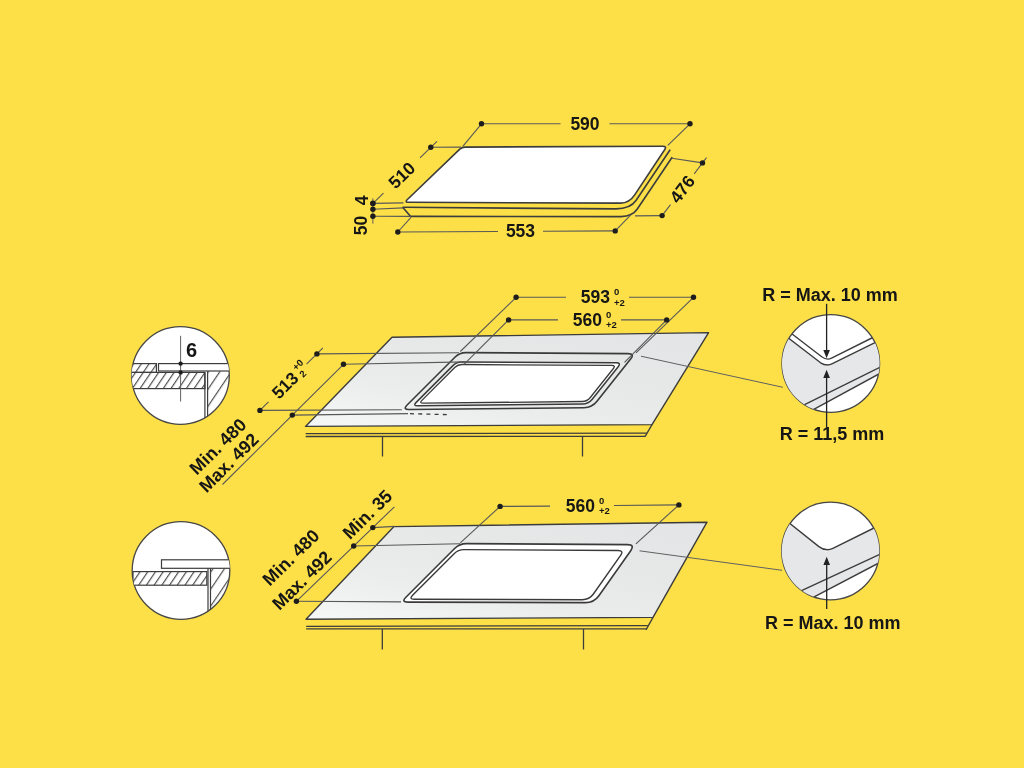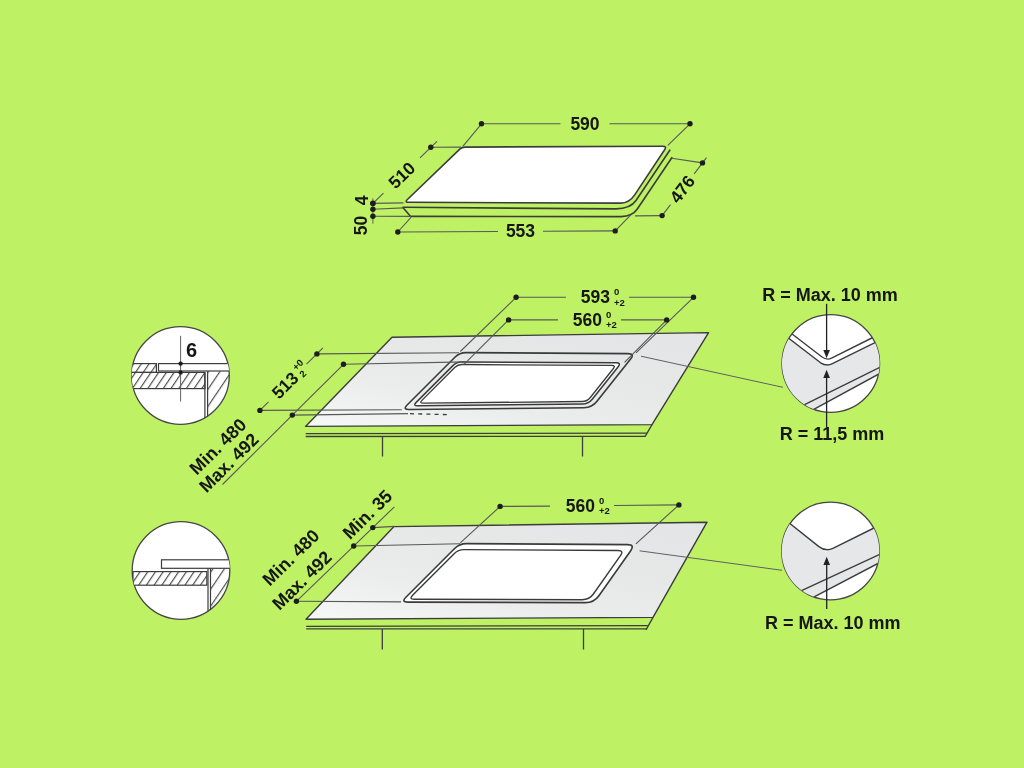--- a/index.html
+++ b/index.html
@@ -1,16 +1,16 @@
 <!DOCTYPE html>
 <html><head>
 <meta charset="utf-8">
 <style>
   html,body{margin:0;padding:0;background:#ffffff;}
-  .page{position:relative;width:1024px;height:768px;background:#bef264;overflow:hidden;}
+  .page{position:relative;width:1024px;height:768px;background:#fde047;overflow:hidden;}
   svg{display:block;}
   text{font-family:"Liberation Sans","DejaVu Sans",sans-serif;font-weight:bold;fill:#161616;}
   .dim{stroke:#585858;stroke-width:1.1;fill:none;}
   .dimthin{stroke:#606060;stroke-width:1;fill:none;}
   .out{stroke:#3c3c3c;stroke-width:1.6;fill:none;stroke-linecap:round;stroke-linejoin:round;}
   .out2{stroke:#3c3c3c;stroke-width:1.3;fill:none;stroke-linejoin:round;}
   .dot{fill:#1d1d1d;stroke:none;}
   .t17{font-size:17.5px;}
   .t18{font-size:18px;}
   .t20{font-size:20px;}

